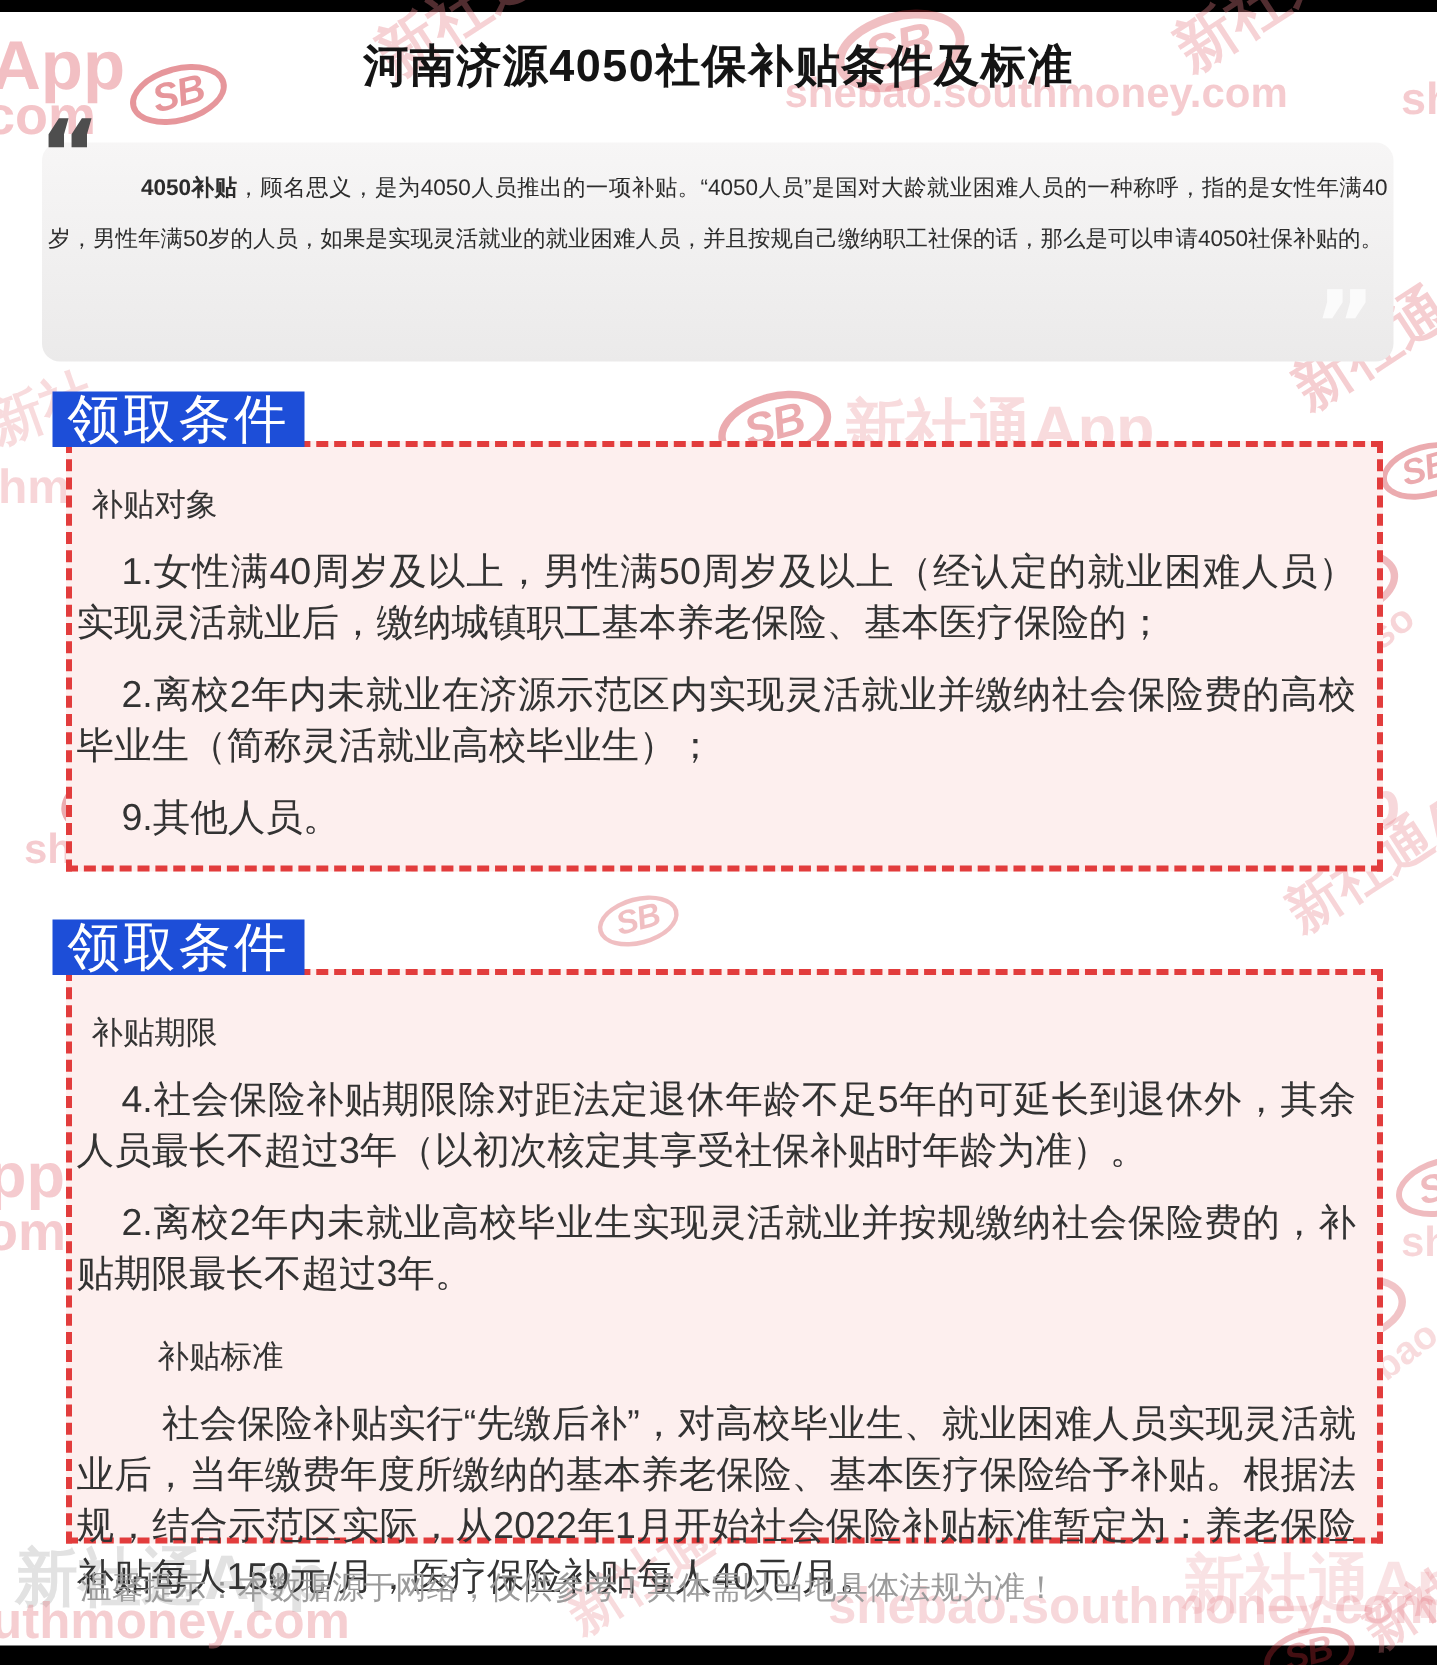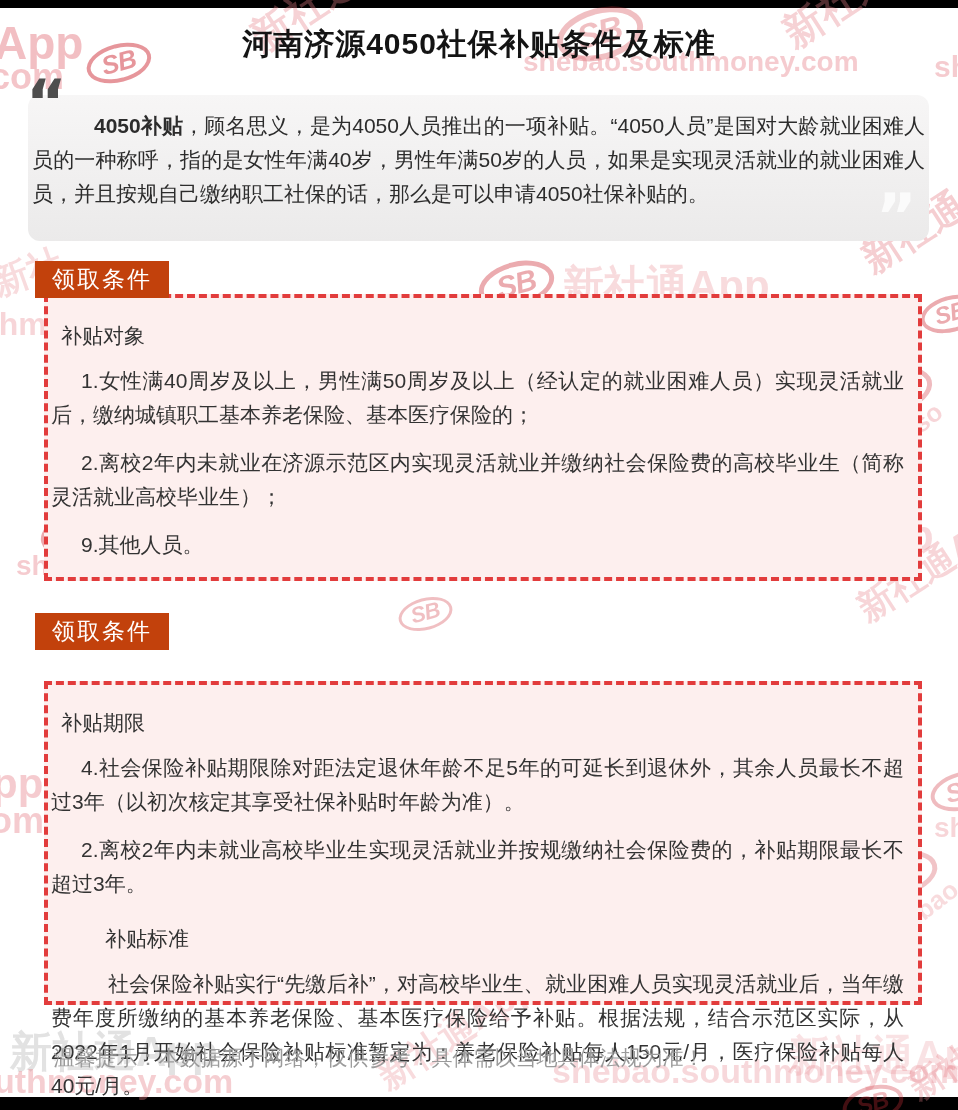--- a/index.html
+++ b/index.html
@@ -7,40 +7,40 @@
         font-family:"Liberation Sans","DejaVu Sans",sans-serif;}
   .bar{position:absolute;left:0;width:958px;background:#000;}
   .bar.top{top:0;height:8px;}
   .bar.bottom{bottom:0;height:13px;}
 
   .title{position:absolute;top:24px;left:0;width:958px;margin:0;text-align:center;
          font-size:30px;font-weight:bold;color:#141414;letter-spacing:1px;z-index:5;}
 
   .intro{position:absolute;left:28px;top:95px;width:901px;height:146px;border-radius:12px;
          background:linear-gradient(#f7f6f6,#ebeaea);z-index:4;}
-  .intro p{margin:14px 4px 0 4px;font-size:21px;line-height:34px;color:#2c2c2c;
+  .intro p{margin:14px 4px 0 4px;font-size:15px;line-height:34px;color:#2c2c2c;
            text-indent:62px;text-align:justify;}
   .quote{position:absolute;font-size:62px;font-weight:bold;line-height:1;z-index:6;
          font-family:"DejaVu Sans",sans-serif;}
   .quote.open{left:26px;top:72px;color:#4e4e4e;}
   .quote.close{left:876px;top:186px;color:#fbfbfb;}
 
-  .sec-label{position:absolute;left:35px;width:134px;height:37px;background:#c2410c;
-             color:#fff;font-size:23px;display:flex;align-items:center;justify-content:center;
+  .sec-label{position:absolute;left:35px;width:168px;height:37px;background:#1d4ed8;
+             color:#fff;font-size:35px;display:flex;align-items:center;justify-content:center;
              letter-spacing:2px;z-index:6;}
   .sec-label.one{top:261px;}
   .sec-label.two{top:613px;}
 
   .dashed-box{position:absolute;left:44px;width:878px;border:4px dashed #e23c3c;
               background:#fdefee;box-sizing:border-box;z-index:3;}
   .dashed-box.one{top:294px;height:287px;}
-  .dashed-box.two{top:681px;height:324px;}
+  .dashed-box.two{top:646px;height:383px;}
   .dashed-box h3{margin:24px 0 0 13px;font-size:21px;font-weight:400;color:#333;}
   .dashed-box h3.deep{margin-left:57px;}
-  .dashed-box p{margin:14px 14px 0 3px;font-size:21px;line-height:34px;color:#333;
+  .dashed-box p{margin:14px 14px 0 3px;font-size:25px;line-height:34px;color:#333;
                 text-indent:30px;text-align:justify;}
   .dashed-box p.deep{text-indent:57px;}
 
   .footer-tip{position:absolute;top:1044px;left:0;width:758px;margin:0;text-align:center;
               font-size:21px;color:#9b9b9b;z-index:5;}
 
   .wm-layer{position:absolute;inset:0;z-index:1;pointer-events:none;overflow:hidden;}
   .wm-text{position:absolute;white-space:nowrap;font-weight:600;transform-origin:left top;
            font-family:"Liberation Sans","DejaVu Sans",sans-serif;}
   .wm-logo{position:absolute;font-style:italic;font-weight:800;line-height:1.05;

